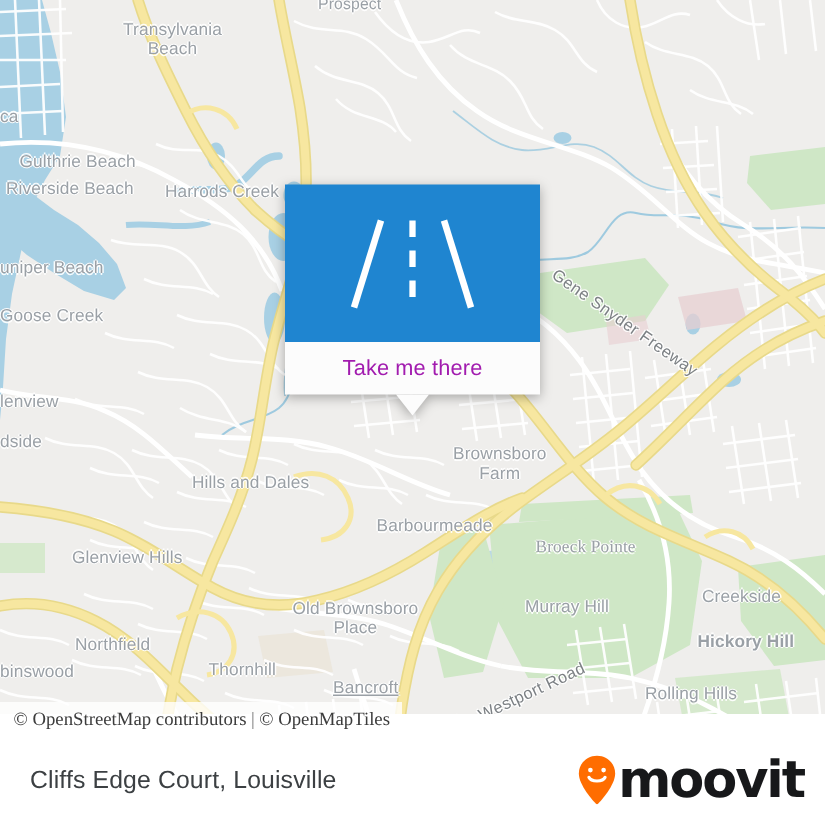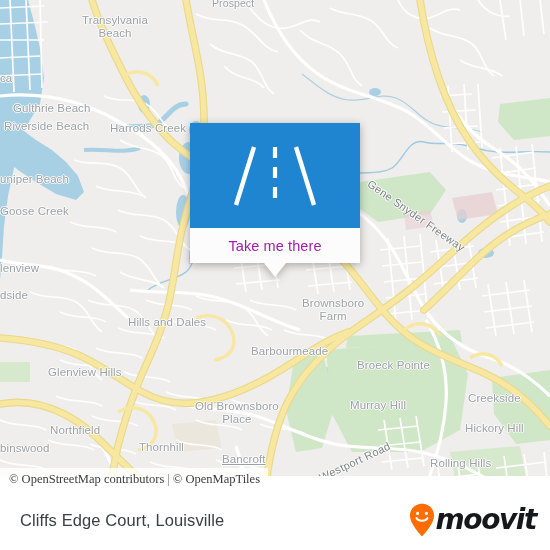--- a/index.html
+++ b/index.html
@@ -136,27 +136,26 @@
     box-sizing: border-box;
   }
   .footer-title {
     font-size: 16.5px;
     color: #3c4043;
     font-family: "Liberation Sans", sans-serif;
     letter-spacing: .1px;
   }
   .brand { display: flex; align-items: center; gap: 1px; }
   .brand-word {
-    font-size: 28px;
+    font-size: 34px;
     font-weight: bold;
     color: #17181a;
     letter-spacing: -1.4px;
     font-family: "DejaVu Sans", sans-serif;
     line-height: 1;
-    font-style: italic;
   }
 </style>
 </head>
 <body>
 
 <div id="app">
 
   <div class="map">
     <svg width="550" height="550" viewBox="0 0 550 550">
       <defs>
@@ -381,28 +380,28 @@
         <div class="map-label" style="left: 110px; top: 122px;">Harrods Creek</div>
         <div class="map-label" style="left: 0px; top: 173px; text-align: center;">uniper Beach</div>
         <div class="map-label" style="left: 0px; top: 205px;">Goose Creek</div>
         <div class="map-label" style="left: 0px; top: 262px;">lenview</div>
         <div class="map-label" style="left: 0px; top: 289px;">dside</div>
         <div class="map-label" style="left: 302px; top: 297px;">Brownsboro
 Farm</div>
         <div class="map-label" style="left: 128px; top: 316px;">Hills and Dales</div>
         <div class="map-label" style="left: 251px; top: 345px;">Barbourmeade</div>
         <div class="map-label" style="left: 48px; top: 366px;">Glenview Hills</div>
-        <div class="map-label" style="left: 357px; top: 359px;">Broeck Pointe</div>
+        <div class="map-label" style="left: 357px; top: 359px; font-family: Liberation Serif, serif;">Broeck Pointe</div>
         <div class="map-label" style="left: 468px; top: 392px;">Creekside</div>
         <div class="map-label" style="left: 195px; top: 400px;">Old Brownsboro
 Place</div>
         <div class="map-label" style="left: 350px; top: 399px;">Murray Hill</div>
         <div class="map-label" style="left: 139px; top: 441px;">Thornhill</div>
         <div class="map-label" style="left: 50px; top: 424px;">Northfield</div>
-        <div class="map-label" style="left: 465px; top: 422px;">Hickory Hill</div>
+        <div class="map-label" style="left: 465px; top: 422px; font-weight: bold;">Hickory Hill</div>
         <div class="map-label" style="left: 0px; top: 442px;">binswood</div>
         <div class="map-label" style="left: 222px; top: 453px; text-decoration: underline;">Bancroft</div>
         <div class="map-label" style="left: 430px; top: 457px;">Rolling Hills</div>
         <div class="map-label" style="left: 424px; top: 481px;">Meadowbrook</div>
         <div class="map-label road" style="left: 416px; top: 216px; transform: translate(-50%, -50%) rotate(35deg);">Gene Snyder Freeway</div>
         <div class="map-label road" style="left: 355px; top: 462px; transform: translate(-50%, -50%) rotate(-25deg);">Westport Road</div>
       </div>
   </div>
 
   <div class="popup">

